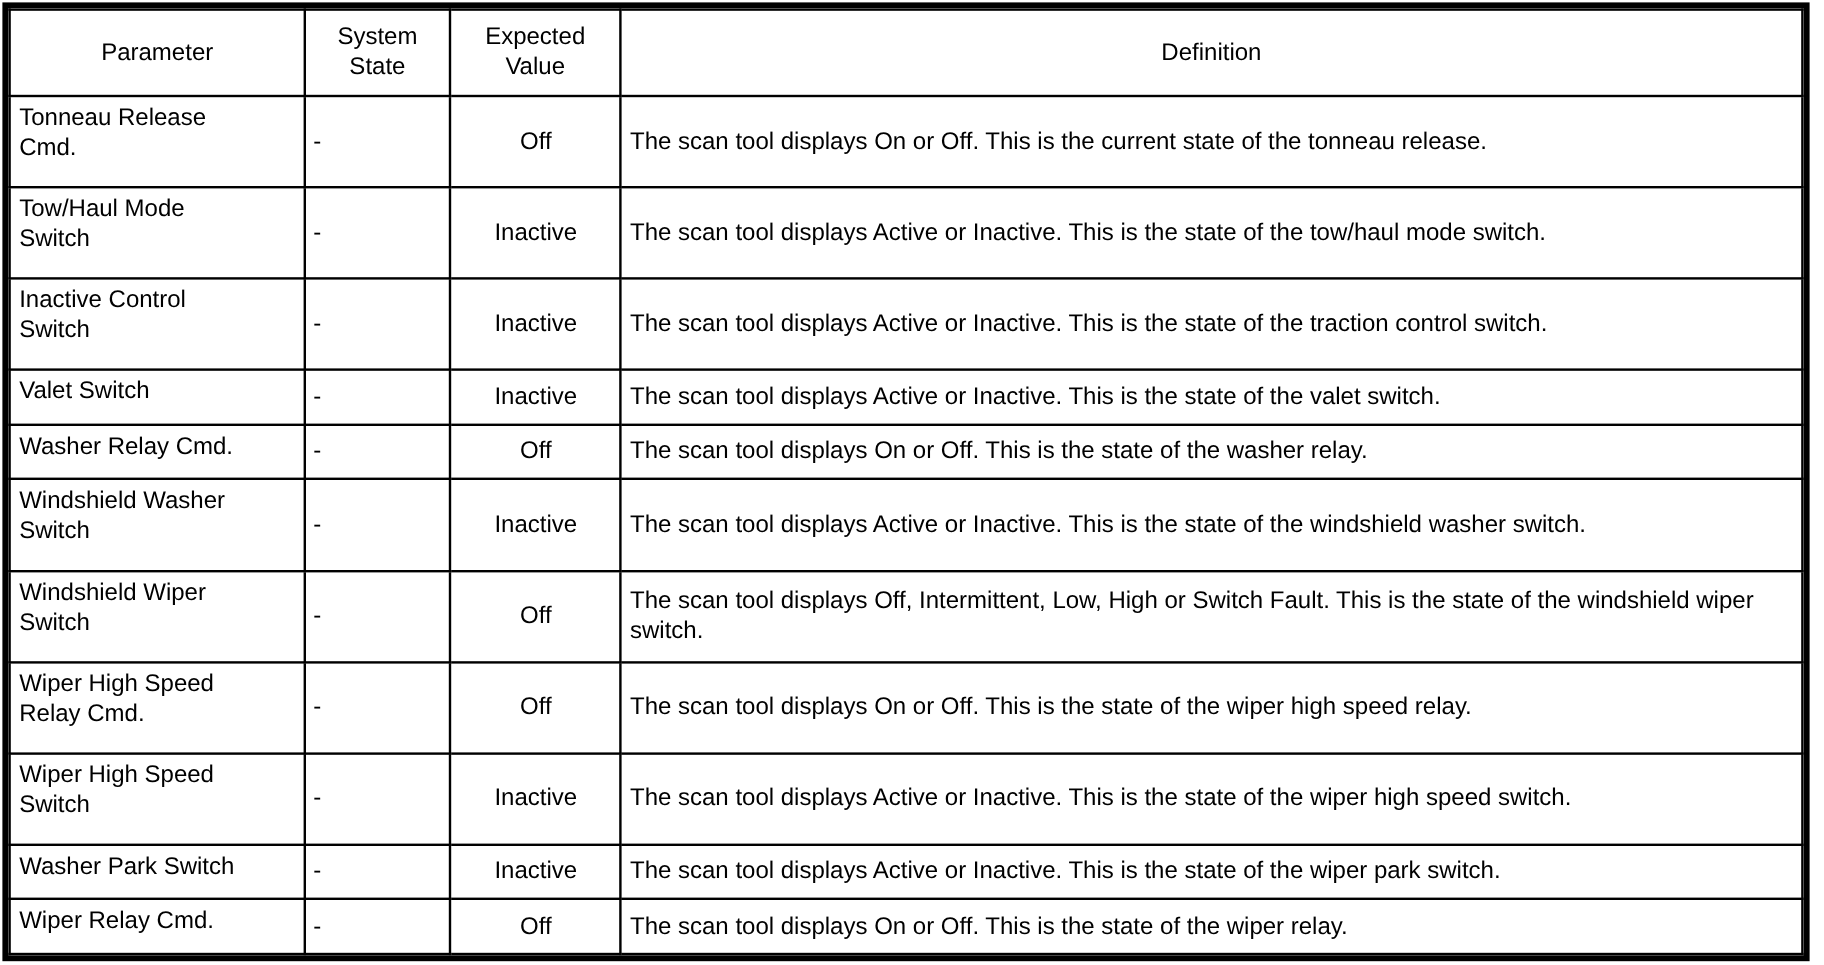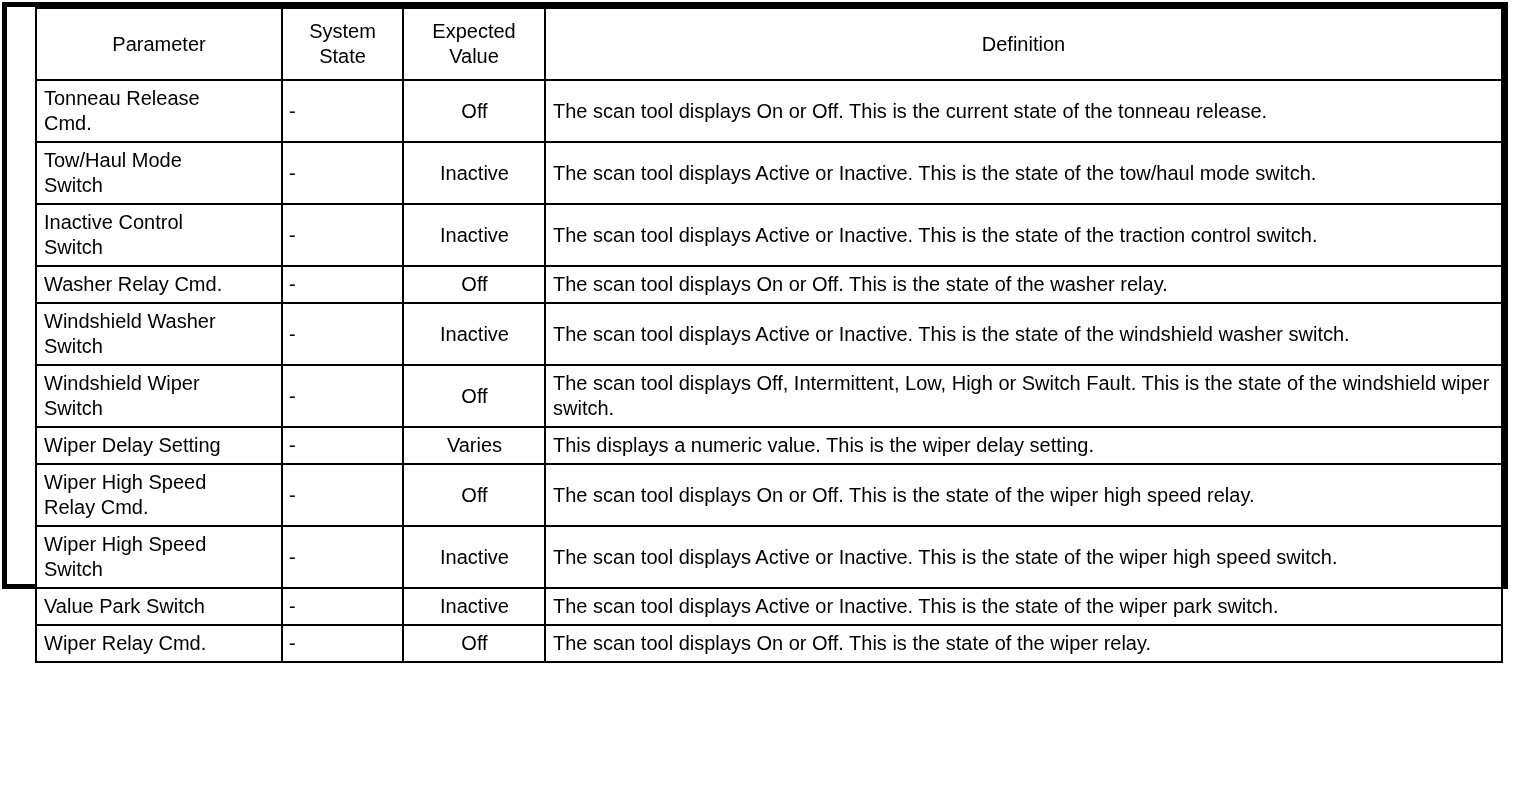--- a/index.html
+++ b/index.html
@@ -12,25 +12,24 @@
     height: 804px;
     font-family: "Liberation Sans", sans-serif;
     color: #000000;
     overflow: hidden;
   }
   #table-wrap {
     position: absolute;
     left: 2px;
     top: 2px;
     width: 1506px;
-    height: 587px;
+    height: 799px;
     box-sizing: border-box;
     border: 5px solid #000000;
     background: #ffffff;
-    padding-left: 28px;
   }
   table.spec {
     border-collapse: collapse;
     width: 100%;
     height: 100%;
     table-layout: fixed;
     background: #ffffff;
   }
   table.spec col.c-param  { width: 246px; }
   table.spec col.c-state  { width: 121px; }
@@ -121,61 +120,61 @@
         <td class="def">The scan tool displays Active or Inactive. This is the state of the tow/haul mode switch.</td>
       </tr>
       <tr class="r-tall">
         <td class="param">Inactive Control
 Switch</td>
         <td class="state">-</td>
         <td class="value">Inactive</td>
         <td class="def">The scan tool displays Active or Inactive. This is the state of the traction control switch.</td>
       </tr>
       <tr>
+        <td class="param">Valet Switch</td>
+        <td class="state">-</td>
+        <td class="value">Inactive</td>
+        <td class="def">The scan tool displays Active or Inactive. This is the state of the valet switch.</td>
+      </tr>
+      <tr>
         <td class="param">Washer Relay Cmd.</td>
         <td class="state">-</td>
         <td class="value">Off</td>
         <td class="def">The scan tool displays On or Off. This is the state of the washer relay.</td>
       </tr>
       <tr class="r-tall">
         <td class="param">Windshield Washer
 Switch</td>
         <td class="state">-</td>
         <td class="value">Inactive</td>
         <td class="def">The scan tool displays Active or Inactive. This is the state of the windshield washer switch.</td>
       </tr>
       <tr class="r-tall">
         <td class="param">Windshield Wiper
 Switch</td>
         <td class="state">-</td>
         <td class="value">Off</td>
         <td class="def">The scan tool displays Off, Intermittent, Low, High or Switch Fault. This is the state of the windshield wiper switch.</td>
       </tr>
-      <tr>
-        <td class="param">Wiper Delay Setting</td>
-        <td class="state">-</td>
-        <td class="value">Varies</td>
-        <td class="def">This displays a numeric value. This is the wiper delay setting.</td>
-      </tr>
       <tr class="r-tall">
         <td class="param">Wiper High Speed
 Relay Cmd.</td>
         <td class="state">-</td>
         <td class="value">Off</td>
         <td class="def">The scan tool displays On or Off. This is the state of the wiper high speed relay.</td>
       </tr>
       <tr class="r-tall">
         <td class="param">Wiper High Speed
 Switch</td>
         <td class="state">-</td>
         <td class="value">Inactive</td>
         <td class="def">The scan tool displays Active or Inactive. This is the state of the wiper high speed switch.</td>
       </tr>
       <tr>
-        <td class="param">Value Park Switch</td>
+        <td class="param">Washer Park Switch</td>
         <td class="state">-</td>
         <td class="value">Inactive</td>
         <td class="def">The scan tool displays Active or Inactive. This is the state of the wiper park switch.</td>
       </tr>
       <tr>
         <td class="param">Wiper Relay Cmd.</td>
         <td class="state">-</td>
         <td class="value">Off</td>
         <td class="def">The scan tool displays On or Off. This is the state of the wiper relay.</td>
       </tr>

